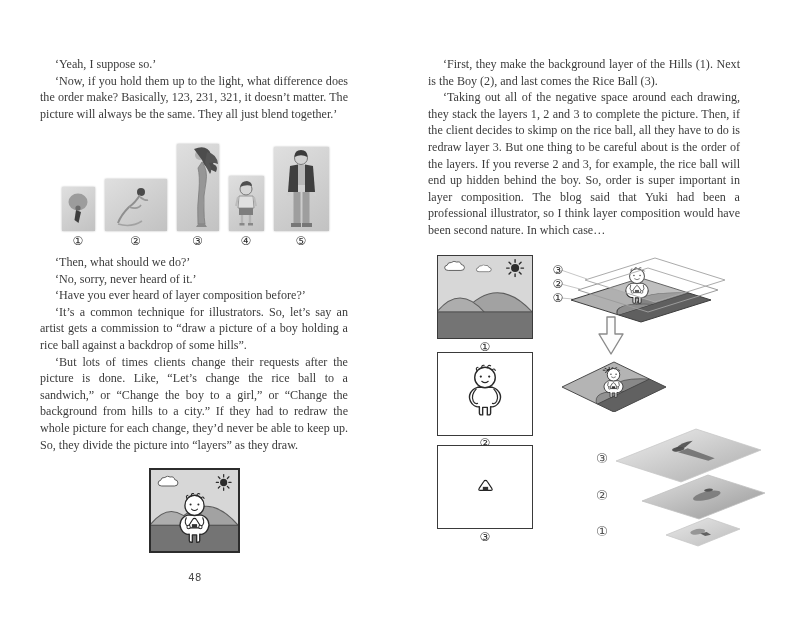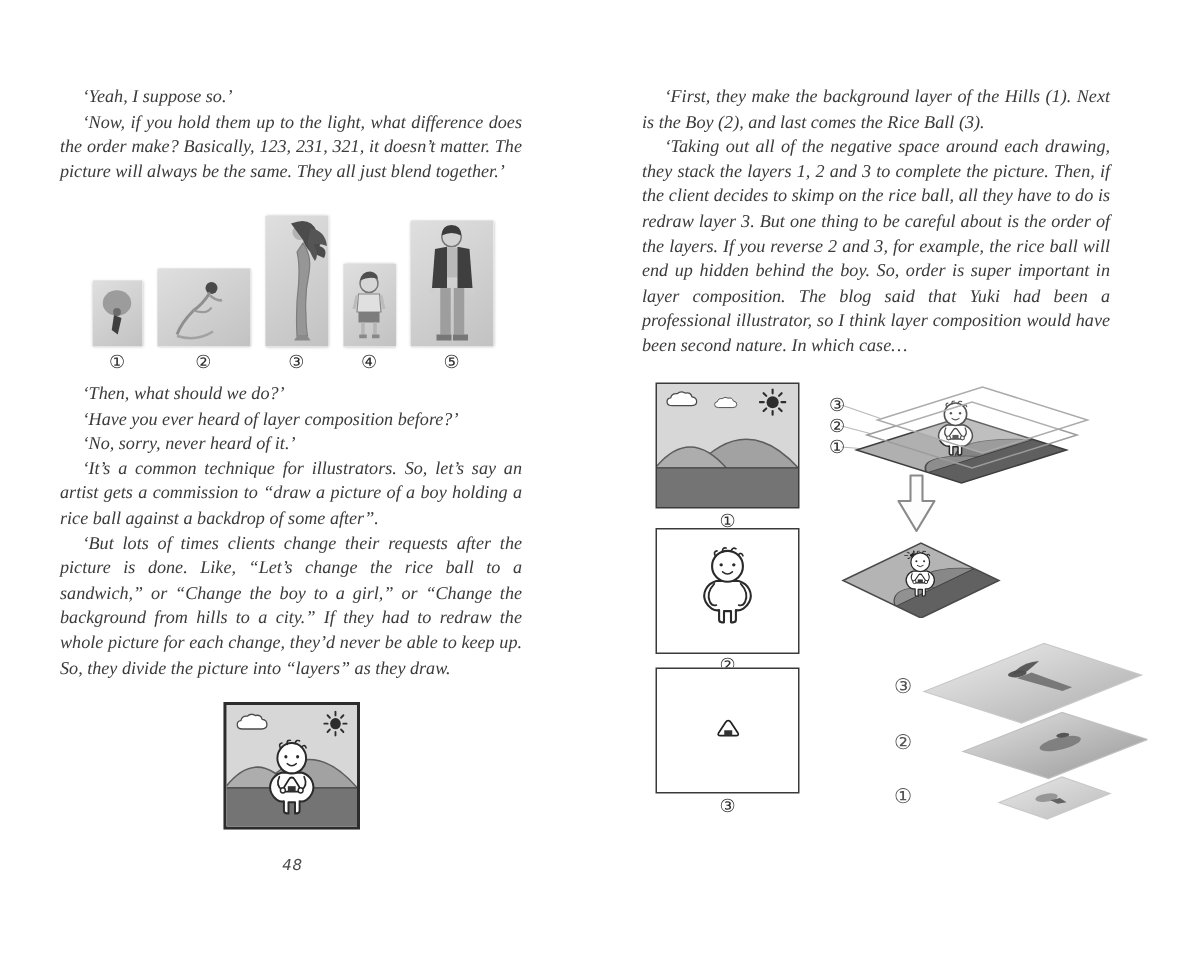--- a/index.html
+++ b/index.html
@@ -1,18 +1,18 @@
 <!DOCTYPE html>
 <html><head>
 <meta charset="utf-8">
 <style>
   html,body { margin:0; padding:0; background:#ffffff; }
   .spread { position:relative; width:800px; height:640px; background:#fff; overflow:hidden;
             font-family:"Liberation Serif", serif; }
-  .page { position:absolute; top:0; height:460px;font-style:italic; }
+  .page { position:absolute; top:0; height:460px; }
   .page.left  { left:40px;  width:310px; }
   .page.right { left:428px; width:313px; }
 
   .textblock { position:absolute; left:0; width:308px; font-size:12.1px; line-height:16.6px;
                color:#3b3b3b; text-align:justify; }
   .para { margin:0; text-indent:15px; }
 
   .tb1 { top:56px; }
   .tb2 { top:254px; }
   .tbr { top:56px; width:312px; }
@@ -186,23 +186,23 @@
             <rect x="17" y="76" width="10" height="4" fill="#777"></rect>
             <rect x="28" y="76" width="10" height="4" fill="#777"></rect>
           </svg>
         </div>
         <figcaption class="glabel">⑤</figcaption>
       </figure>
     </div>
 
     <div class="textblock tb2">
       <p class="para">‘Then, what should we do?’</p>
+      <p class="para">‘No, sorry, never heard of it.’</p>
       <p class="para">‘Have you ever heard of layer composition before?’</p>
-      <p class="para">‘No, sorry, never heard of it.’</p>
-      <p class="para">‘It’s a common technique for illustrators. So, let’s say an artist gets a commission to “draw a picture of a boy holding a rice ball against a backdrop of some after”.</p>
+      <p class="para">‘It’s a common technique for illustrators. So, let’s say an artist gets a commission to “draw a picture of a boy holding a rice ball against a backdrop of some hills”.</p>
       <p class="para">‘But lots of times clients change their requests after the picture is done. Like, “Let’s change the rice ball to a sandwich,” or “Change the boy to a girl,” or “Change the background from hills to a city.” If they had to redraw the whole picture for each change, they’d never be able to keep up. So, they divide the picture into “layers” as they draw.</p>
     </div>
 
     <div class="scene-box">
       <svg viewBox="0 0 100 88" preserveAspectRatio="none">
         <use href="#hills-bg" width="100" height="88"></use>
         <use href="#cloud" x="7" y="6" width="26" height="13"></use>
         <use href="#sun" x="74" y="4" width="19" height="19"></use>
         <use href="#boy-hold" x="28" y="25" width="44" height="56"></use>
       </svg>

